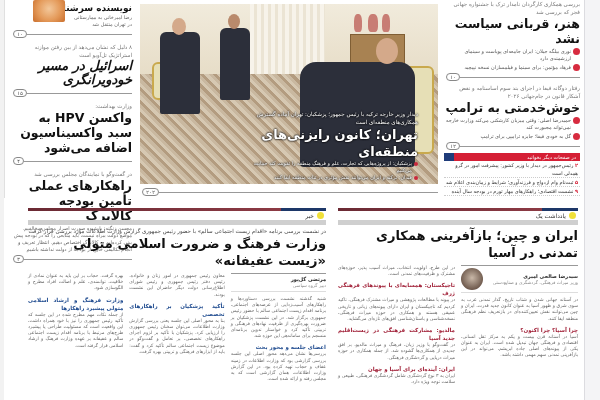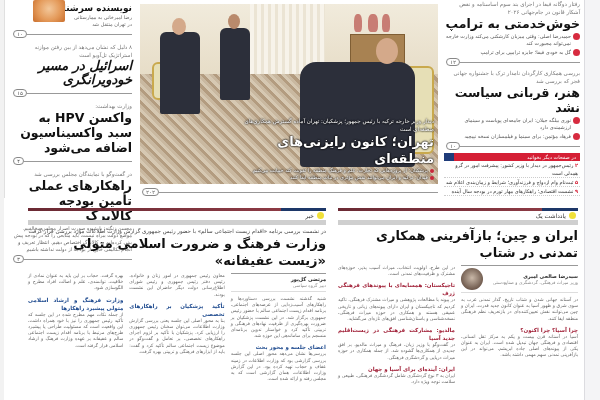--- a/index.html
+++ b/index.html
@@ -28,21 +28,21 @@
   .photo { position: absolute; left: 140px; top: 4px; width: 298px; height: 180px; overflow: hidden; background: #d9cdb7; }
   .wall { position: absolute; left: 0; top: 0; width: 100%; height: 75px; background: linear-gradient(#f1ebdc, #e6dcc6); }
   .curtain { position: absolute; top: 0; left: 110px; width: 75px; height: 70px; background: repeating-linear-gradient(90deg, #f7f3ea 0 4px, #ebe4d4 4px 7px); }
   .carpet { position: absolute; left: 0; top: 70px; width: 100%; height: 110px; background: repeating-linear-gradient(45deg, #c9b8a0 0 3px, #b39c80 3px 6px, #d6c8b2 6px 9px); }
   .person { position: absolute; background: #2c2f3a; border-radius: 6px 6px 2px 2px; }
   .head { position: absolute; background: #d4a98a; border-radius: 50%; }
   .chair { position: absolute; background: #e6dfb6; border: 2px solid #c9a94d; border-radius: 6px; }
   .cabinet { position: absolute; left: 210px; top: 30px; width: 55px; height: 38px; background: #a88252; border: 1px solid #7f5e34; }
   .vase { position: absolute; top: 10px; width: 8px; height: 18px; background: #c87d74; border-radius: 40% 40% 30% 30%; }
 
-  .photo-caption { position: absolute; right: 0; bottom: 0; width: 200px; padding: 0 4px 3px 4px; color: #fff; text-shadow: 0 0 2px #000, 0 0 2px #000; }
+  .photo-caption { position: absolute; right: 0; bottom: 0; width: 200px; padding: 0 20px 3px 4px; color: #fff; text-shadow: 0 0 2px #000, 0 0 2px #000; }
   .photo-caption .kick { font-size: 5.5px; line-height: 8px; }
   .photo-caption .title { font-size: 13px; line-height: 17px; font-weight: bold; }
   .photo-caption .bul { font-size: 5px; line-height: 7px; padding-right: 6px; position: relative; }
   .photo-caption .bul::before { content: ""; position: absolute; right: 0; top: 2px; width: 4px; height: 4px; border-radius: 50%; background: #c9283b; }
   .photo-sep { position: absolute; left: 140px; top: 186px; width: 298px; }
 
   
   .col-right { position: absolute; left: 442px; top: 0; width: 140px; height: 198px; padding: 0 2px; }
   .bul-red { font-size: 5px; line-height: 7px; color: #555; position: relative; padding-right: 9px; margin-top: 2px; }
   .bul-red::before { content: ""; position: absolute; right: 0; top: 0; width: 7px; height: 7px; border-radius: 50%; background: #d72b3f; }
@@ -141,37 +141,37 @@
       <div class="bul">فیدان: ترکیه و ایران می‌توانند نقش مؤثری در ثبات منطقه ایفا کنند</div>
     </div>
   </div>
   <div class="photo-sep sep">
       <span class="line"></span>
       <span class="pg">۲۰۲</span>
     </div>
 
   <div class="col-right">
     <div class="item">
+      <div class="kicker">بررسی همکاری کارگردان نامدار ترک با جشنواره جهانی فجر که بررسی شد</div>
+      <div class="hl hl-lg">هنر، قربانی سیاست نشد</div>
+      <div class="bul-red">نوری بیلگه جیلان: ایران جامعه‌ای پویاست و سینمای ارزشمندی دارد</div>
+      <div class="bul-red">فرهاد مؤتمن: برای سینما و فیلمسازان نسخه نپیچید</div>
+      <div class="sep">
+          <span class="line"></span>
+          <span class="pg">۱۰</span>
+        </div>
+    </div>
+    <div class="item">
       <div class="kicker">رفتار دوگانه فیفا در اجرای بند سوم اساسنامه و نقض آشکار قانون در جام‌جهانی ۲۰۲۶</div>
       <div class="hl hl-lg">خوش‌خدمتی به ترامپ</div>
       <div class="bul-red">حمیدرضا اصلی: وقتی میزبان کارشکنی می‌کند وزارت خارجه نمی‌تواند مجبورت کند</div>
       <div class="bul-red">گل به خودی فیفا؛ جایزه ترامپی برای ترامپ</div>
       <div class="sep">
           <span class="line"></span>
           <span class="pg">۱۲</span>
-        </div>
-    </div>
-    <div class="item">
-      <div class="kicker">بررسی همکاری کارگردان نامدار ترک با جشنواره جهانی فجر که بررسی شد</div>
-      <div class="hl hl-lg">هنر، قربانی سیاست نشد</div>
-      <div class="bul-red">نوری بیلگه جیلان: ایران جامعه‌ای پویاست و سینمای ارزشمندی دارد</div>
-      <div class="bul-red">فرهاد مؤتمن: برای سینما و فیلمسازان نسخه نپیچید</div>
-      <div class="sep">
-          <span class="line"></span>
-          <span class="pg">۱۰</span>
         </div>
     </div>
     <div class="next-pages">
       <div class="np-bar">
         <span>در صفحات دیگر بخوانید</span>
         <span class="navy"></span>
       </div>
       <div class="np-row"><b>۲</b> <span>رئیس‌جمهور در دیدار با وزیر کشور: پیشرفت امور در گرو همدلی است</span></div>
       <div class="np-row"><b>۵</b> <span>ثبت‌نام وام ازدواج و فرزندآوری؛ شرایط و زمان‌بندی اعلام شد</span></div>
       <div class="np-row"><b>۹</b> <span>نشست اقتصادی؛ راهکارهای مهار تورم در بودجه سال آینده</span></div>
@@ -214,21 +214,21 @@
 
   <div class="sec-right">
     <div class="strip" style="position:relative;">
       <div class="rule"></div>
       <div class="lbl">
           <span class="dot"></span>
           <span>یادداشت یک</span>
         </div>
       <div class="gray"></div>
     </div>
-    <div class="big-hl" style="margin-top:5px;">ایران و چین؛ بازآفرینی همکاری تمدنی در شتاب</div>
+    <div class="big-hl" style="margin-top:5px;">ایران و چین؛ بازآفرینی همکاری تمدنی در آسیا</div>
     <div class="cols">
       <div class="col">
         <div class="byline" style="display:flex;gap:4px;align-items:center;">
           <div>
             <div class="name">سیدرضا صالحی امیری</div>
             <div class="role">وزیر میراث فرهنگی، گردشگری و صنایع‌دستی</div>
           </div>
           <div class="author-pic" style="margin-right:auto;"></div>
         </div>
         <div>در آستانه جهانی شدن و شتاب تاریخ، گذار تمدنی غرب به سوی شرق و ظهور آسیا به عنوان کانون جدید قدرت، ایران و چین می‌توانند نقش تعیین‌کننده‌ای در بازتعریف نظم فرهنگی منطقه ایفا کنند.</div>

